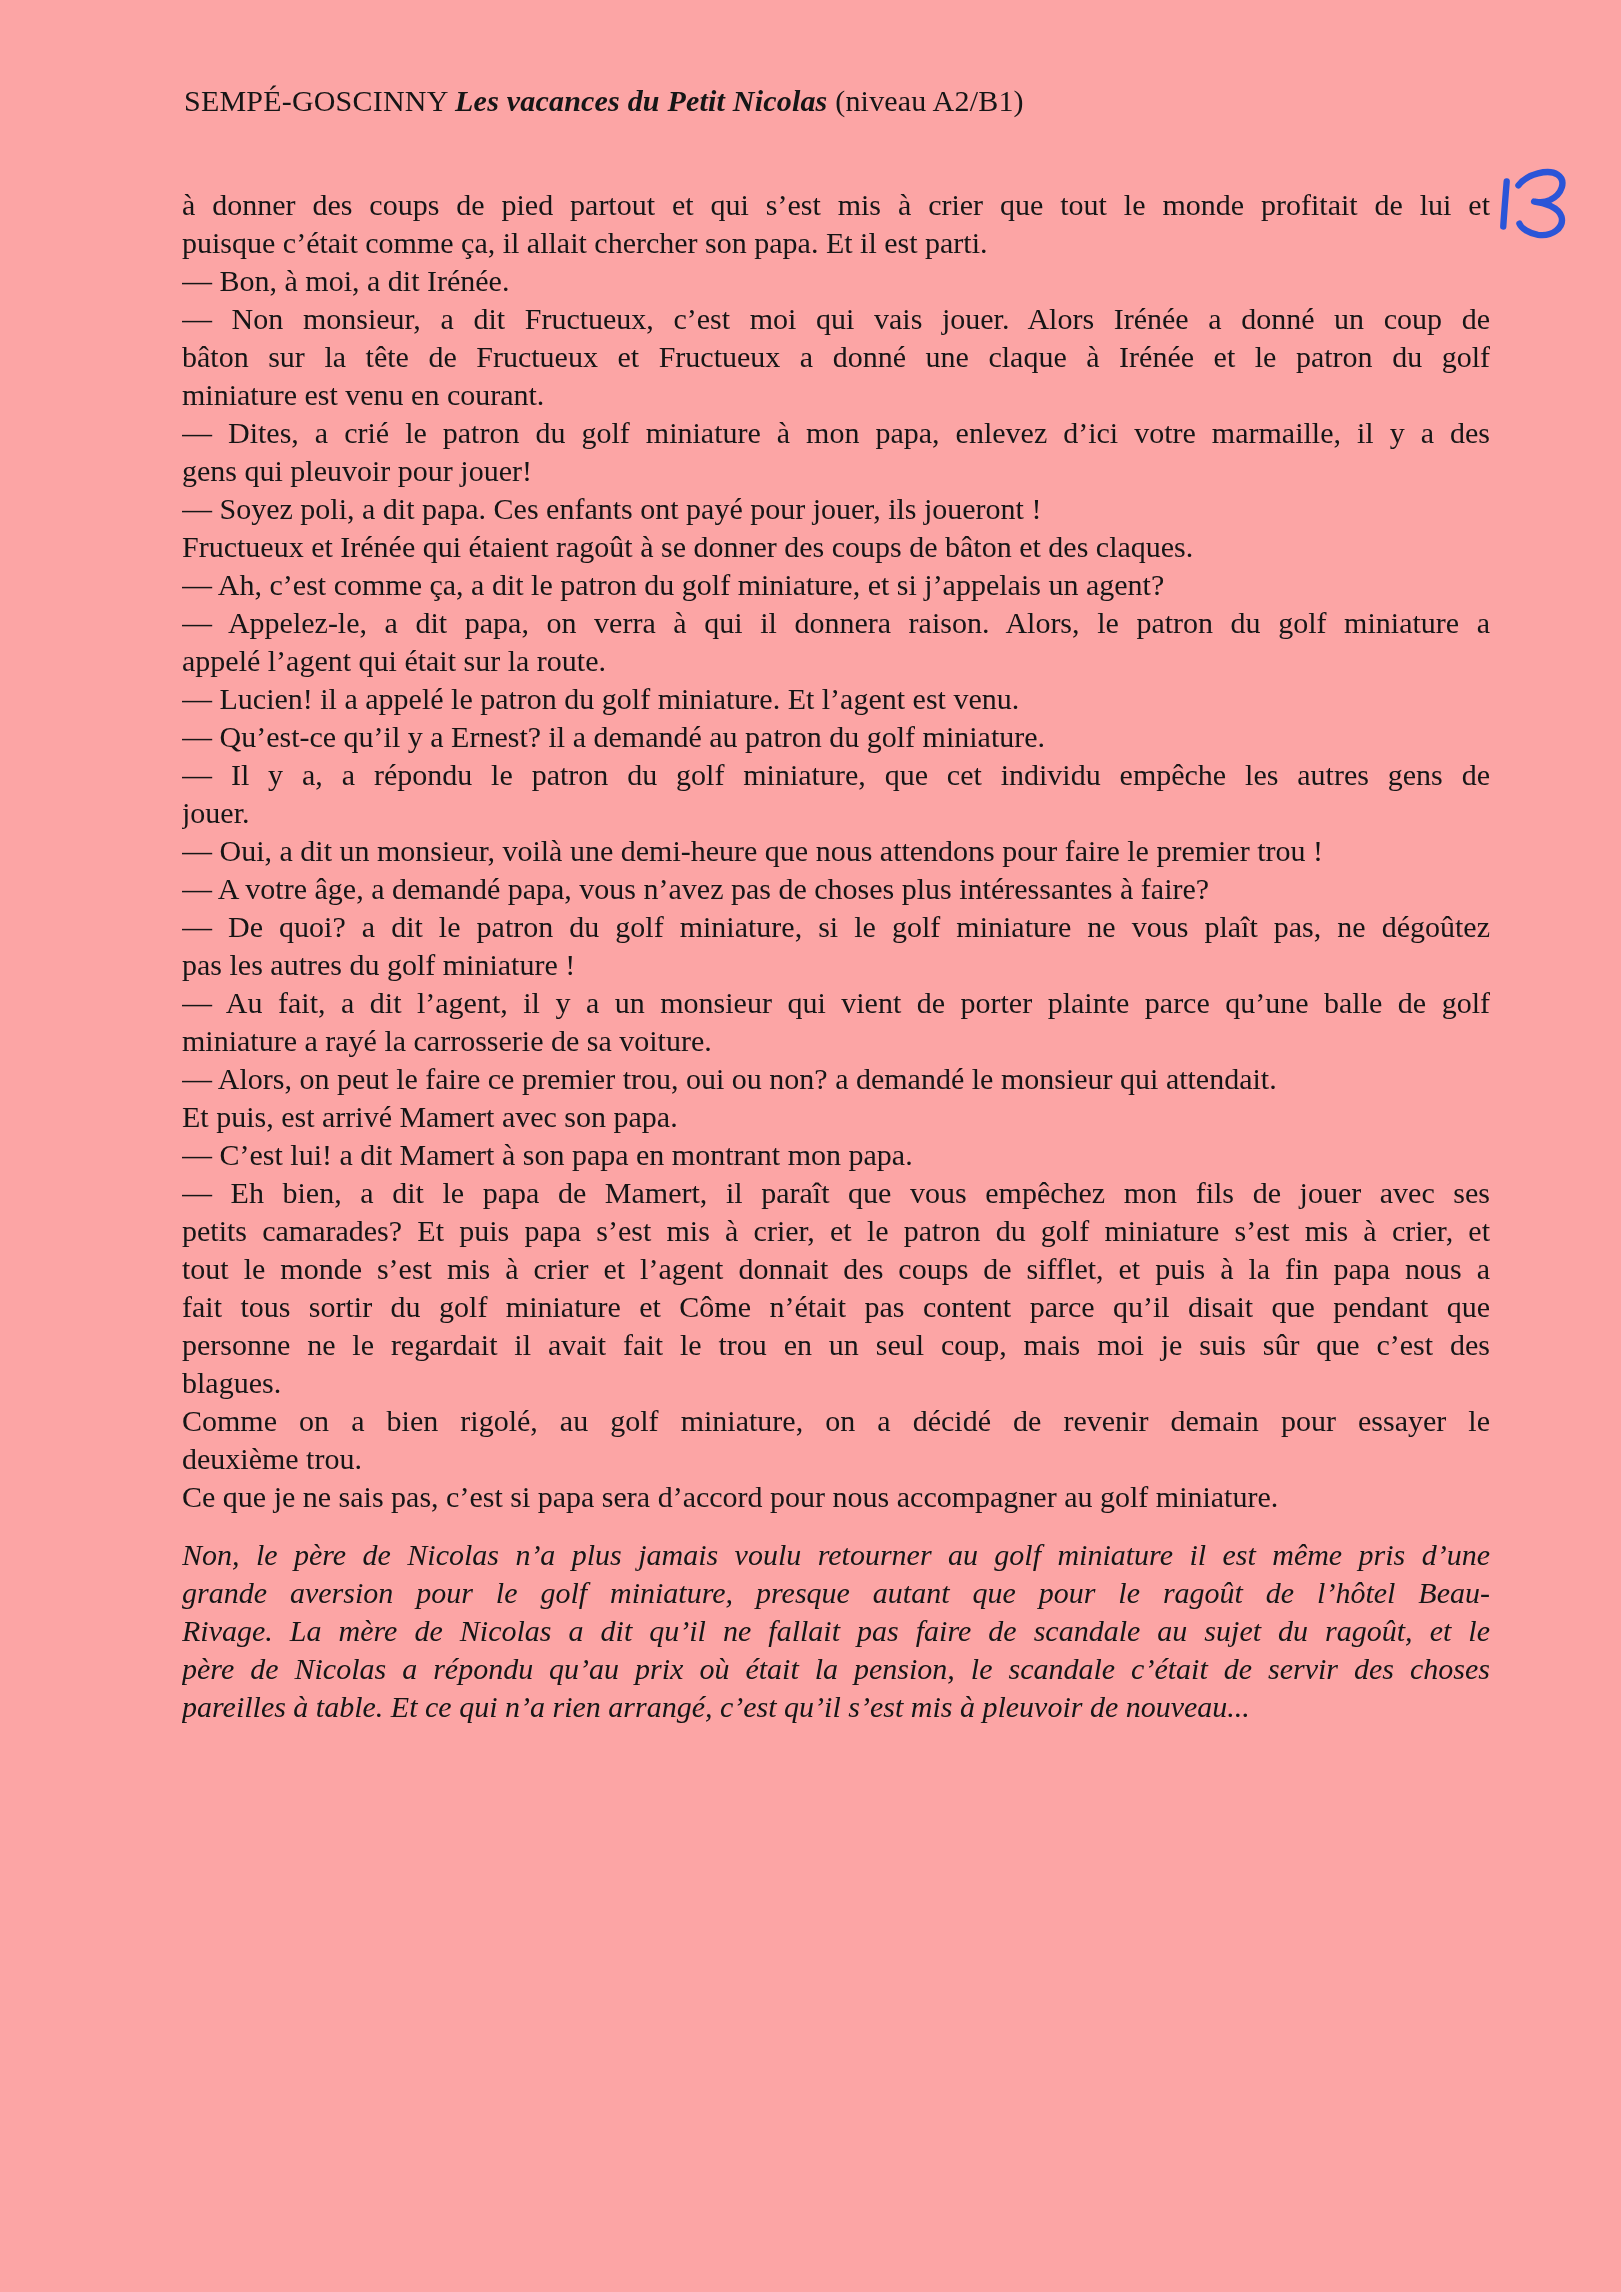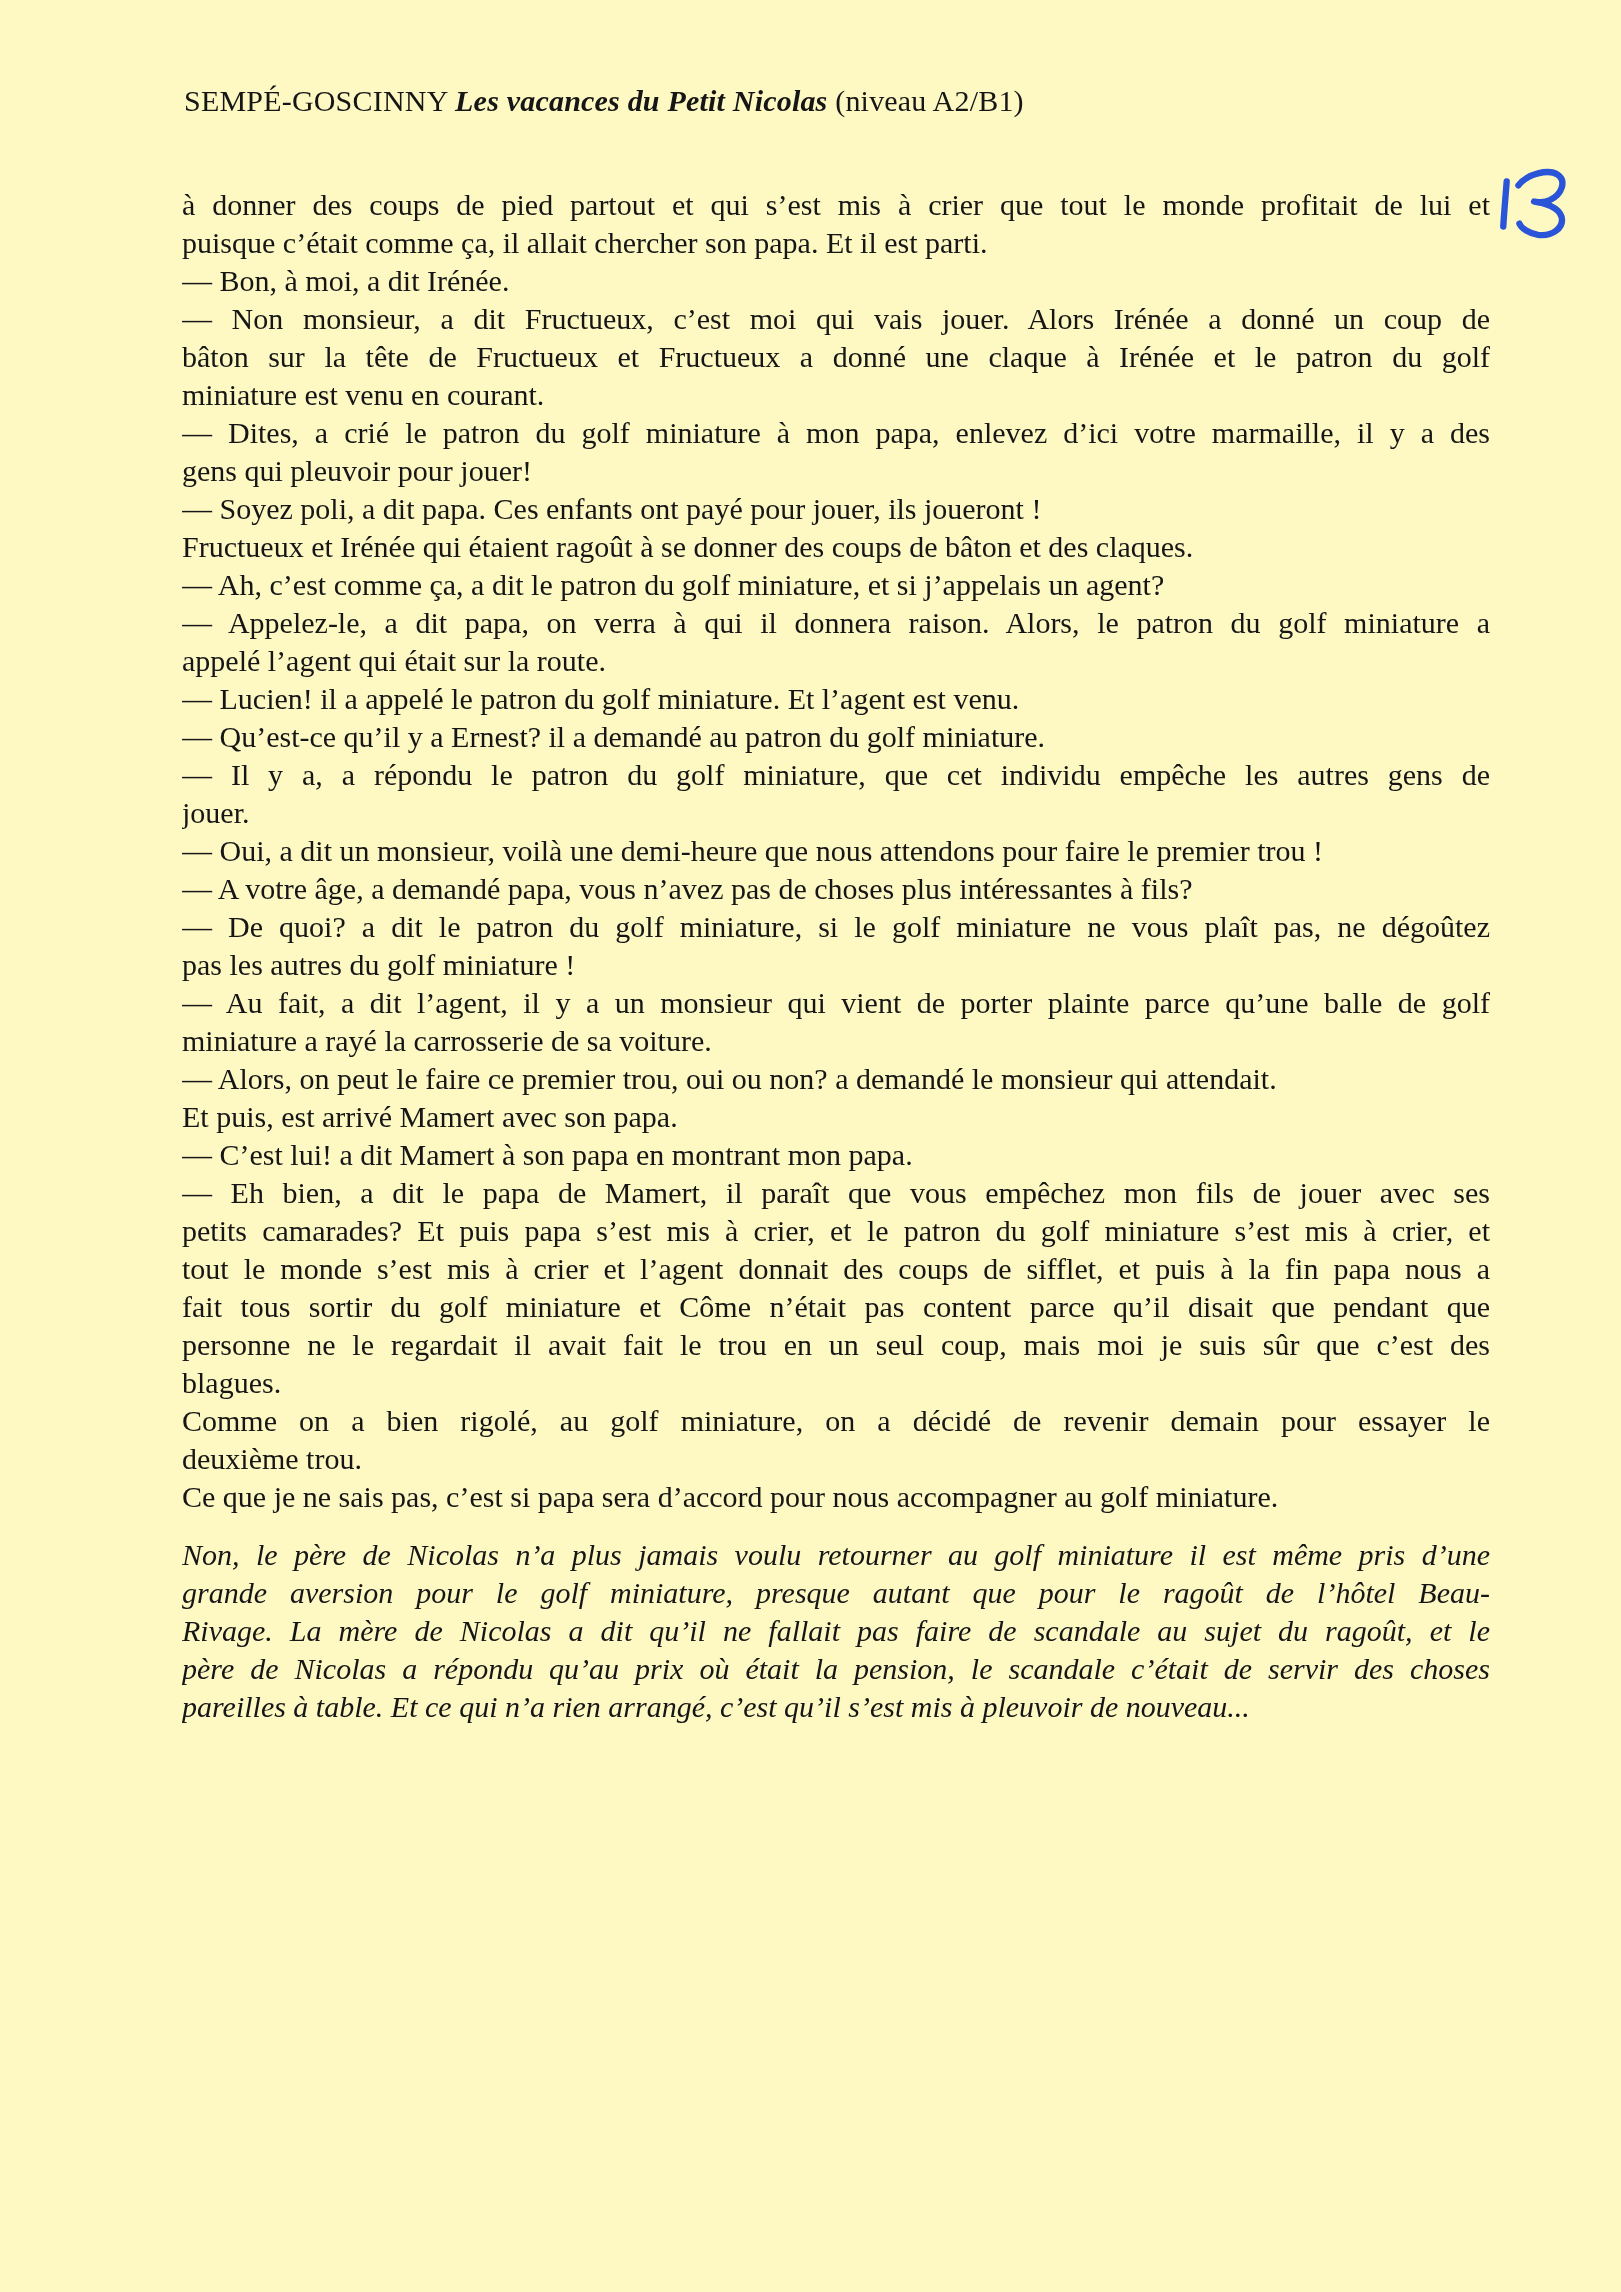--- a/index.html
+++ b/index.html
@@ -50,21 +50,21 @@
   .pagenum-svg path {
     fill: none;
     stroke-width: 6.5;
     stroke-linecap: round;
     stroke-linejoin: round;
   }
 </style>
 </head>
 <body>
 
-<div class="sheet" style="background: #fef9c3; color: rgb(22, 22, 22);">
+<div class="sheet" style="background: #fca5a5; color: rgb(22, 22, 22);">
 
   <div class="header">
     <span class="author">SEMPÉ-GOSCINNY</span>
     <span> </span>
     <span class="title">Les vacances du Petit Nicolas</span>
     <span> </span>
     <span class="level">(niveau A2/B1)</span>
   </div>
 
   <svg class="pagenum-svg" viewBox="0 0 96 96" aria-label="13">
@@ -109,21 +109,21 @@
         <div class="line end">— Qu’est-ce qu’il y a Ernest? il a demandé au patron du golf miniature.</div>
       </div>
       <div class="para">
         <div class="line">— Il y a, a répondu le patron du golf miniature, que cet individu empêche les autres gens de</div>
         <div class="line end">jouer.</div>
       </div>
       <div class="para">
         <div class="line end">— Oui, a dit un monsieur, voilà une demi-heure que nous attendons pour faire le premier trou !</div>
       </div>
       <div class="para">
-        <div class="line end">— A votre âge, a demandé papa, vous n’avez pas de choses plus intéressantes à fils?</div>
+        <div class="line end">— A votre âge, a demandé papa, vous n’avez pas de choses plus intéressantes à faire?</div>
       </div>
       <div class="para">
         <div class="line">— De quoi? a dit le patron du golf miniature, si le golf miniature ne vous plaît pas, ne dégoûtez</div>
         <div class="line end">pas les autres du golf miniature !</div>
       </div>
       <div class="para">
         <div class="line">— Au fait, a dit l’agent, il y a un monsieur qui vient de porter plainte parce qu’une balle de golf</div>
         <div class="line end">miniature a rayé la carrosserie de sa voiture.</div>
       </div>
       <div class="para">

